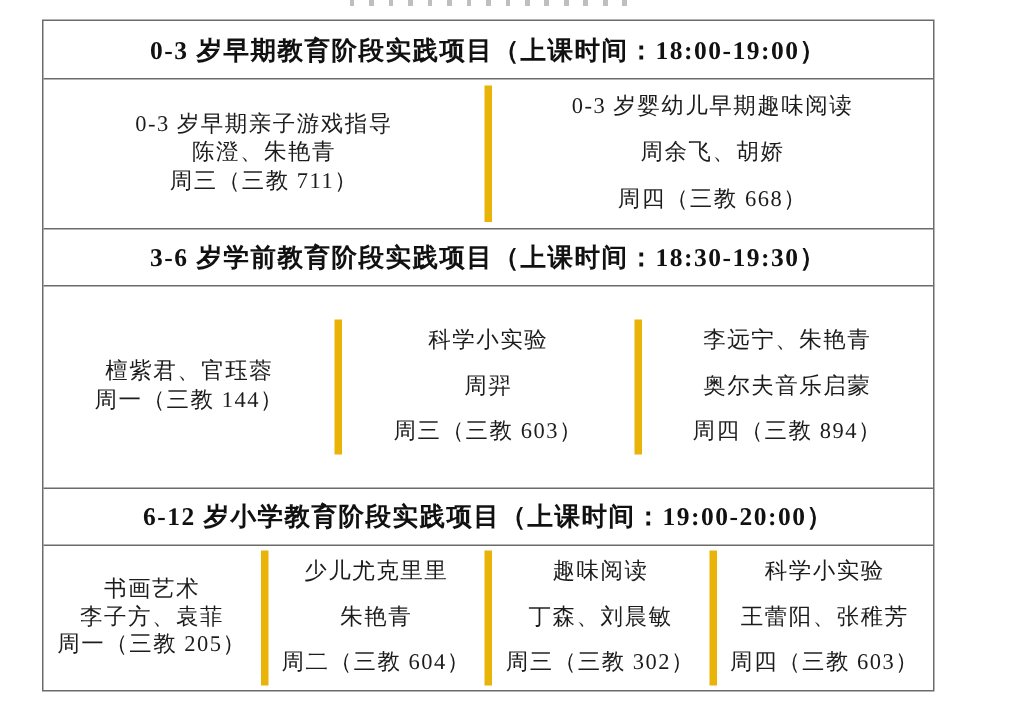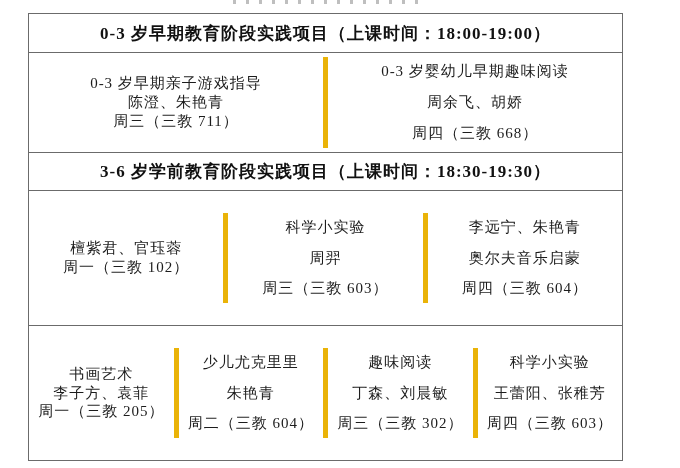--- a/index.html
+++ b/index.html
@@ -70,34 +70,37 @@
       <div class="line">周四（三教 668）</div>
     </div>
   </div>
 
   <div class="row hrow">
     <span>3-6 岁学前教育阶段实践项目（上课时间：18:30-19:30）</span>
   </div>
   <div class="row r2">
     <div class="cell">
       <div class="line">檀紫君、官珏蓉</div>
-      <div class="line">周一（三教 102）</div>
+      <div class="line">周一（三教 144）</div>
     </div>
     <div class="cell">
       <div class="line">科学小实验</div>
       <div class="line">周羿</div>
       <div class="line">周三（三教 603）</div>
     </div>
     <div class="cell">
       <div class="line">李远宁、朱艳青</div>
       <div class="line">奥尔夫音乐启蒙</div>
-      <div class="line">周四（三教 604）</div>
+      <div class="line">周四（三教 894）</div>
     </div>
   </div>
 
+  <div class="row hrow">
+    <span>6-12 岁小学教育阶段实践项目（上课时间：19:00-20:00）</span>
+  </div>
   <div class="row r3">
     <div class="cell">
       <div class="line">书画艺术</div>
       <div class="line">李子方、袁菲</div>
       <div class="line">周一（三教 205）</div>
     </div>
     <div class="cell">
       <div class="line">少儿尤克里里</div>
       <div class="line">朱艳青</div>
       <div class="line">周二（三教 604）</div>

